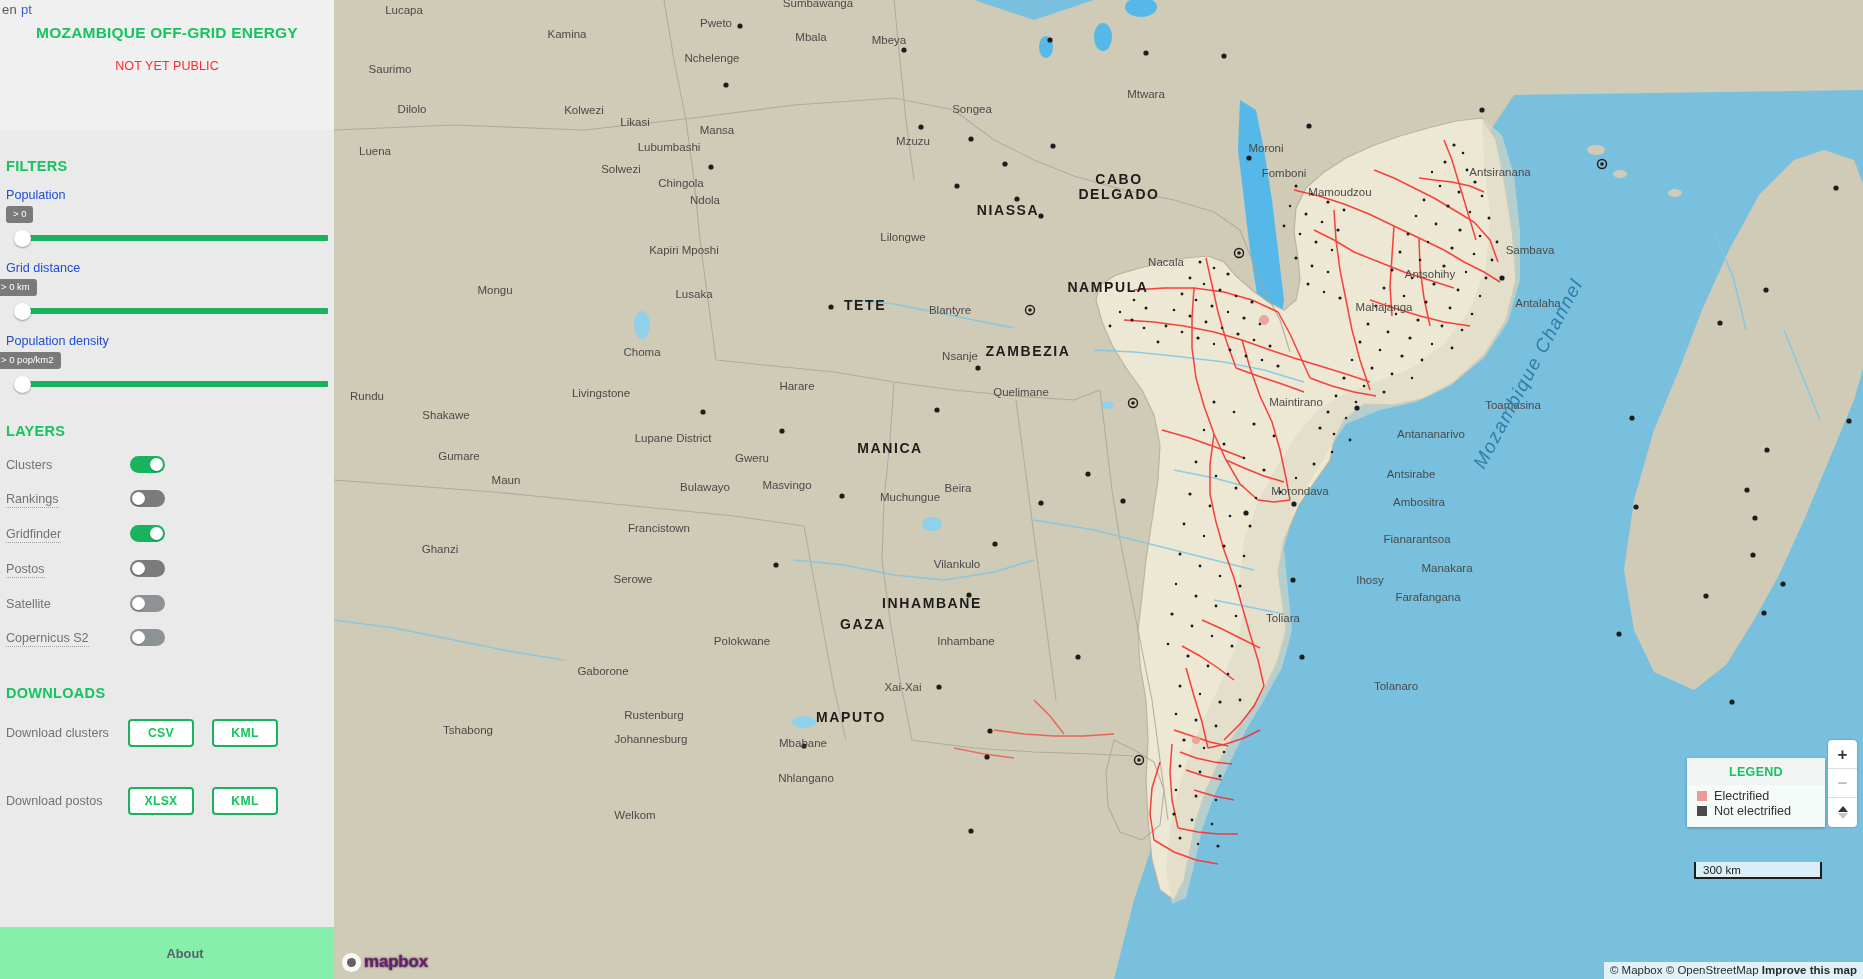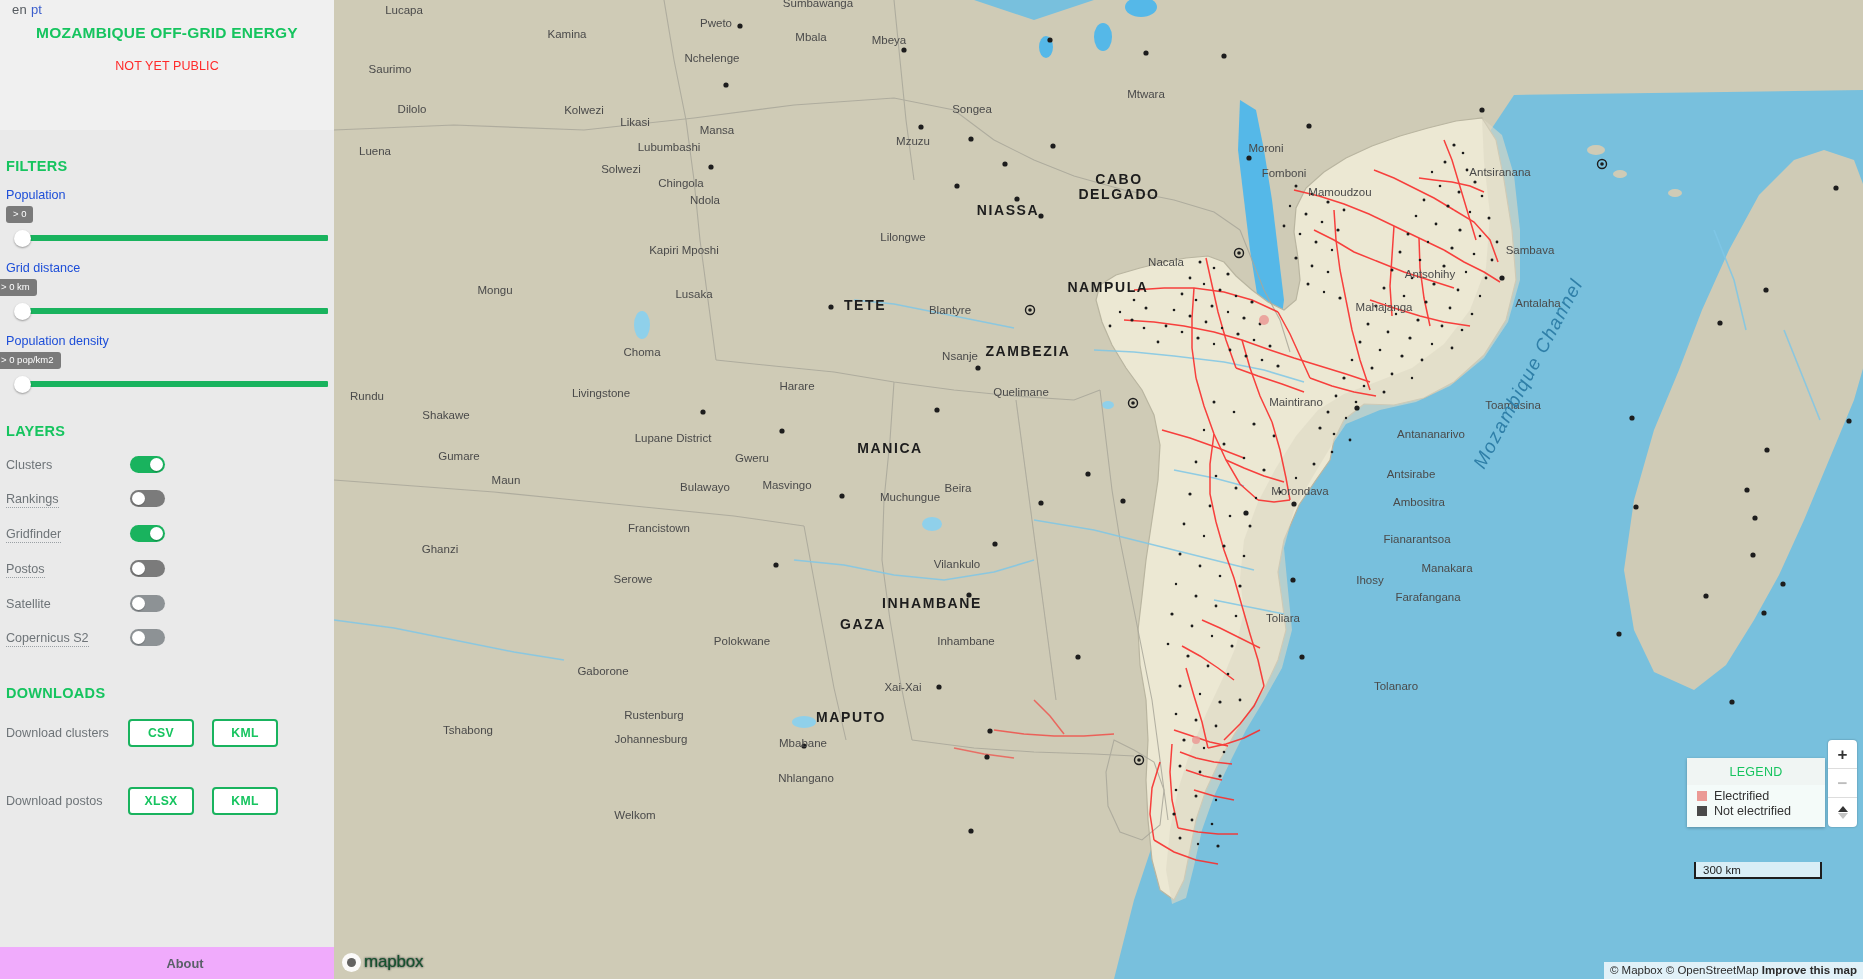--- a/index.html
+++ b/index.html
@@ -15,21 +15,21 @@
 
   
   #sidebar {
     width: 334px; height: 979px;
     background: #eaeaea;
     position: relative;
     flex: 0 0 334px;
     overflow: hidden;
   }
   .lang-bar {
-    position: absolute; top: 2px; left: 12px;
+    position: absolute; top: 2px; left: 2px;
     font-size: 13px; line-height: 15px;
     letter-spacing: .2px;
     text-align: center;
   }
   .lang-bar span { color: #555a5f; }
   .lang-bar a { color: #3b5ecc; text-decoration: none; margin-left: 4px; }
 
   .head-block {
     background: #f0f0f0;
     padding: 12px 14px 16px 14px;
@@ -170,22 +170,22 @@
     letter-spacing: .3px;
     cursor: pointer;
     margin-right: 18px;
     font-family: "Liberation Sans", sans-serif;
   }
   .dl-row.second { margin-top: 40px; }
 
   #about-bar {
     position: absolute;
     bottom: 0; left: 0;
-    width: 334px; height: 32px;
-    background: #f0abfc;
+    width: 334px; height: 52px;
+    background: #86efac;
     color: #5a6068;
     font-size: 12.8px;
     font-weight: bold;
     display: flex;
     align-items: center;
     justify-content: center;
     cursor: pointer;
     padding-left: 36px;
   }
 
@@ -207,41 +207,41 @@
   .mb-circle {
     width: 19px; height: 19px; border-radius: 50%;
     background: #ffffff; opacity: .92;
     display: flex; align-items: center; justify-content: center;
   }
   .mb-inner {
     width: 9px; height: 9px; border-radius: 50%;
     background: #5a5a5a;
   }
   .mb-word {
-    color: #14532d;
+    color: #701a75;
     font-size: 17px;
-    font-weight: normal;
+    font-weight: bold;
     letter-spacing: -.2px;
     margin-left: 3px;
     text-shadow: 0 0 2px rgba(80,80,80,.9), 0 0 2px rgba(80,80,80,.9);
     text-align: right;
   }
 
   #legend {
     position: absolute;
     right: 38px; bottom: 152px;
     width: 138px;
     background: #f4fbf9;
     box-shadow: 0 1px 3px rgba(0,0,0,.28);
     padding: 0;
   }
   .legend-title {
     color: #16c45f;
     font-size: 12.5px;
-    font-weight: normal;
+    font-weight: bold;
     text-align: center;
     padding: 7px 0 6px 0;
     background: #f0f5f3;
     letter-spacing: .3px;
   }
   .legend-body { padding: 4px 8px 8px 10px; }
   .legend-item {
     display: flex; align-items: center;
     font-size: 12.6px;
     color: #333333;

